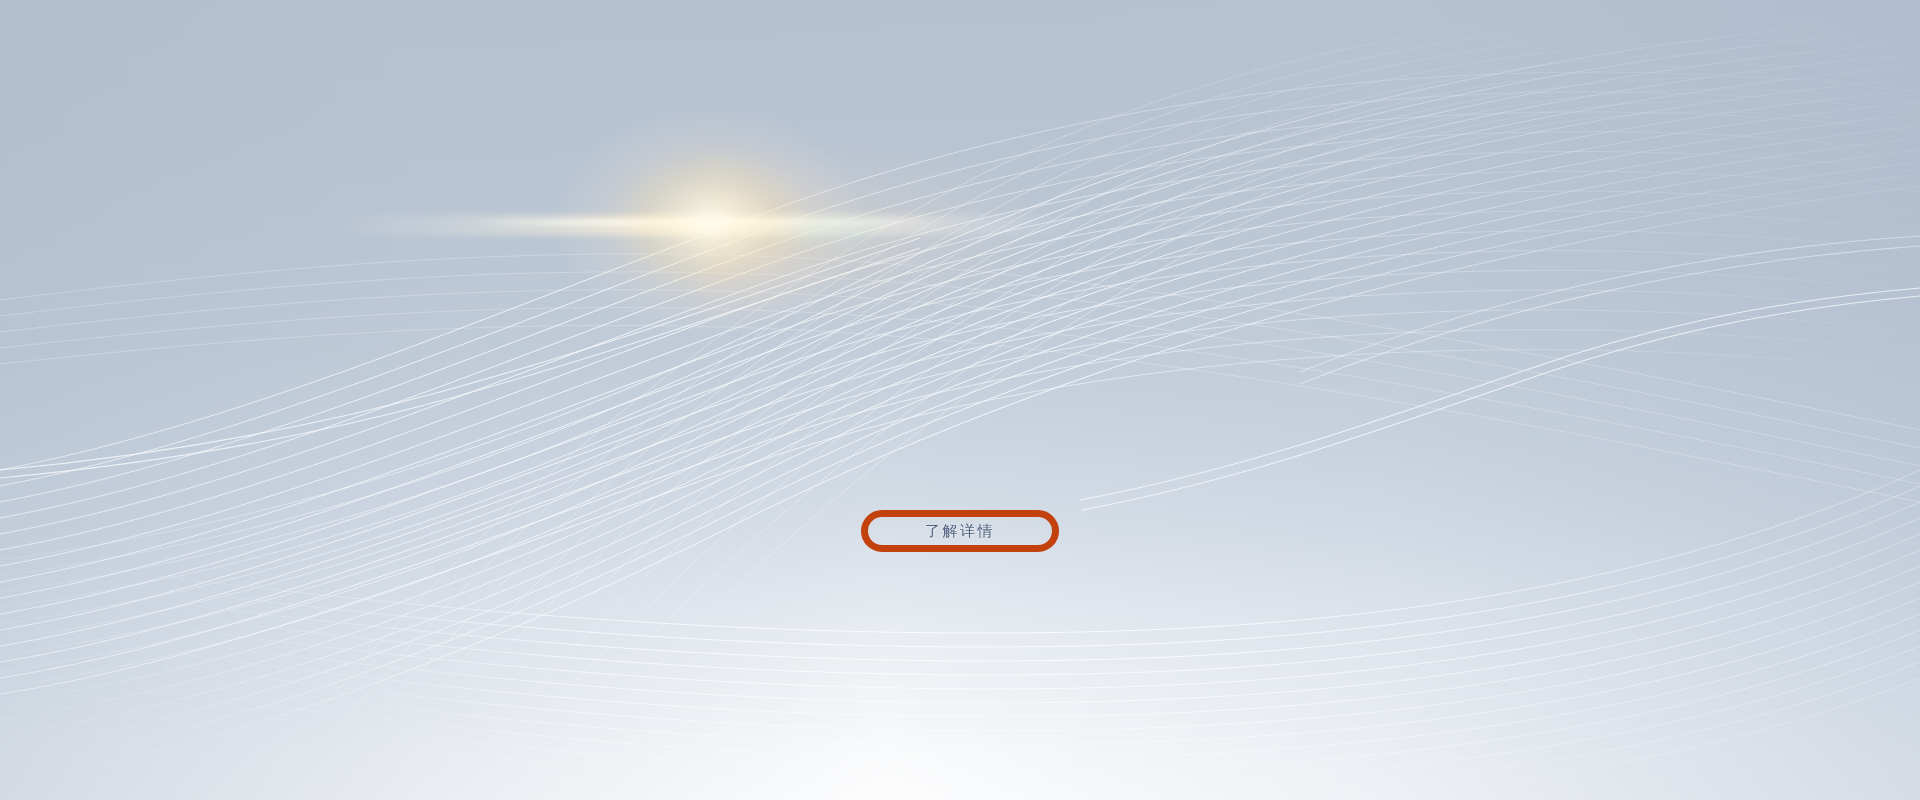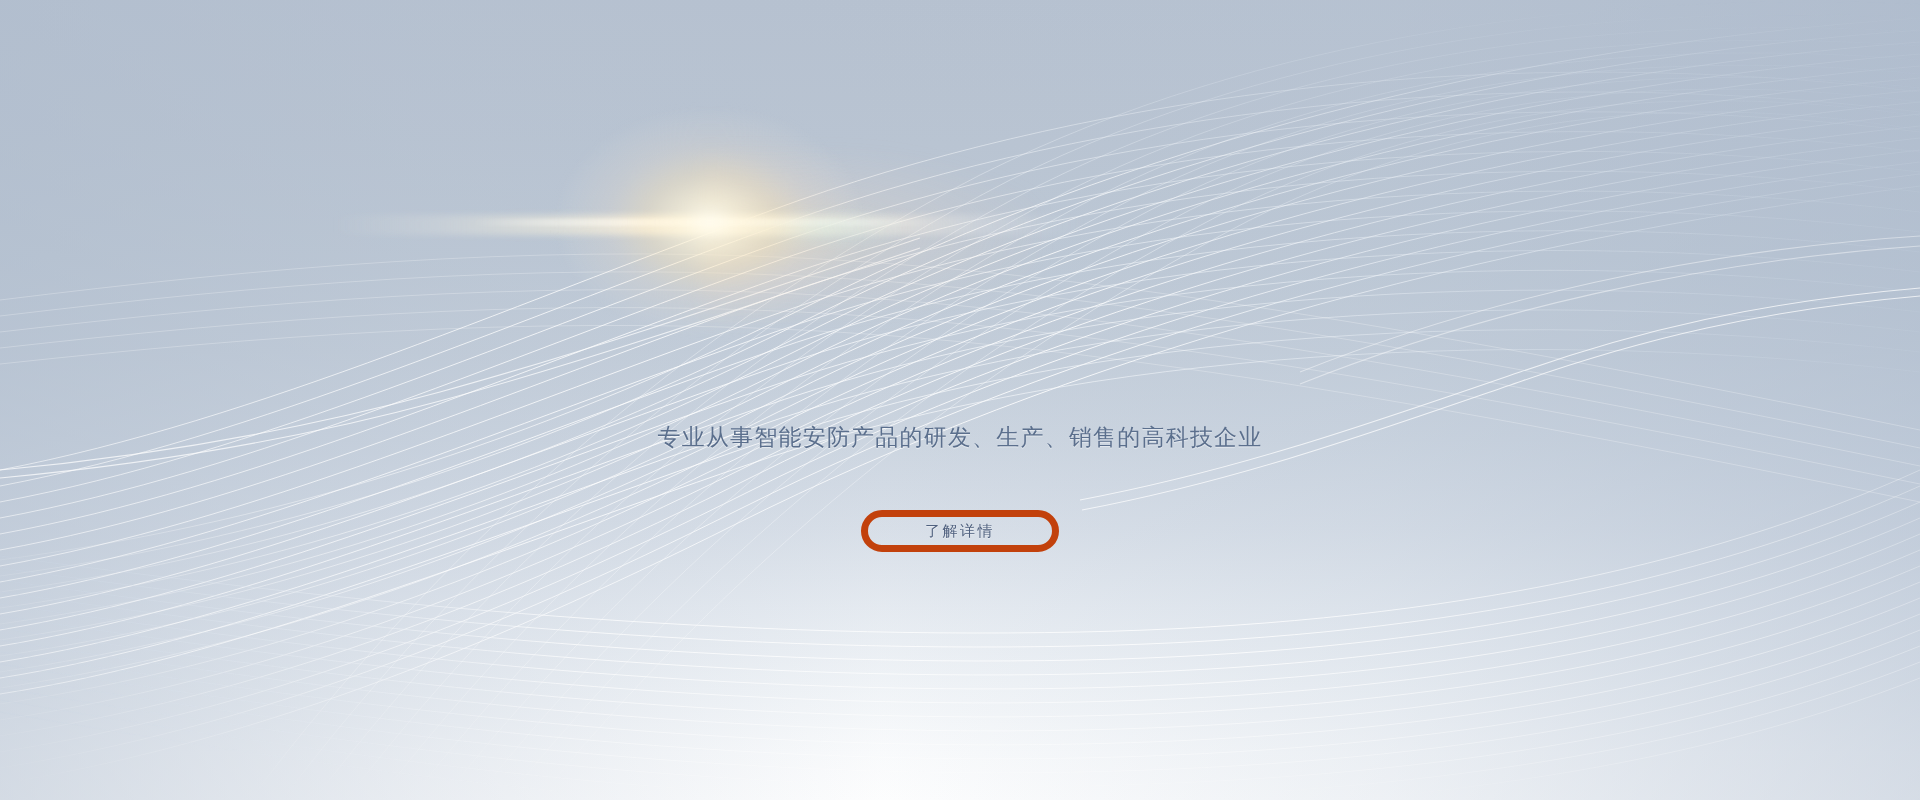--- a/index.html
+++ b/index.html
@@ -377,21 +377,20 @@
   <div class="flare-streak-2"></div>
   <div class="flare-tint-cyan"></div>
   <div class="flare-core"></div>
 
   <div class="content">
 
     <h1 class="headline">
       <span class="hl-grad">以智能视觉处理技术为核心</span>
     </h1>
 
-    <p class="subtitle">专业从事智能安防产品的研发、生产、销售的高科技企业</p>
 
     <div class="cta-wrap">
       <button class="cta-btn" type="button">
         <span class="cta-label">了解详情</span>
       </button>
     </div>
 
   </div>
 </div>
 

